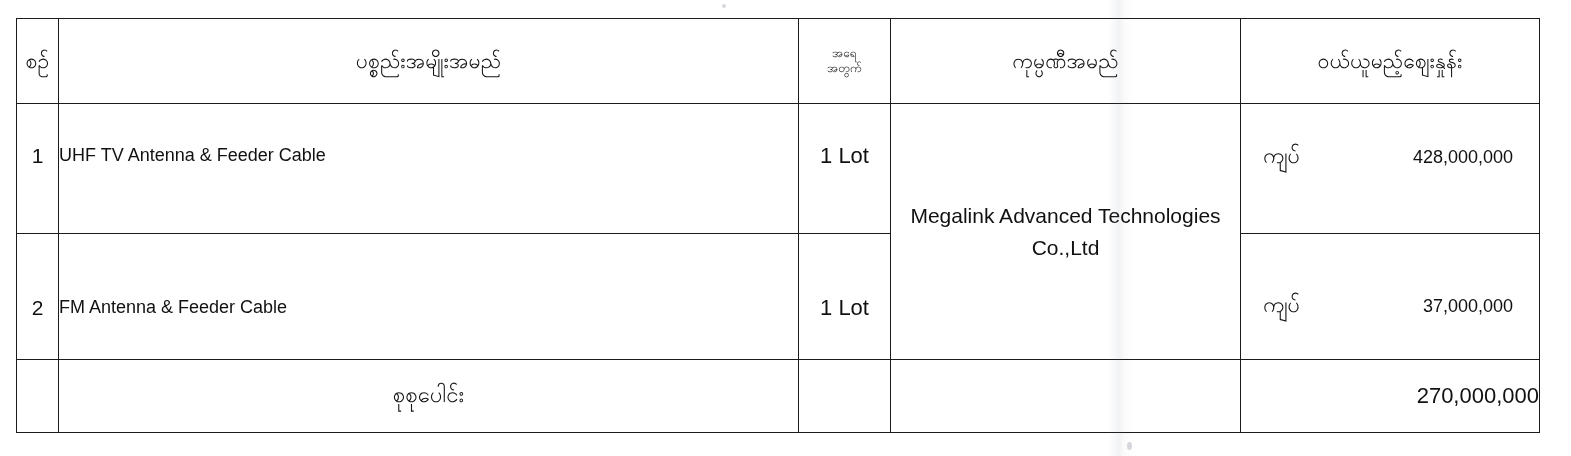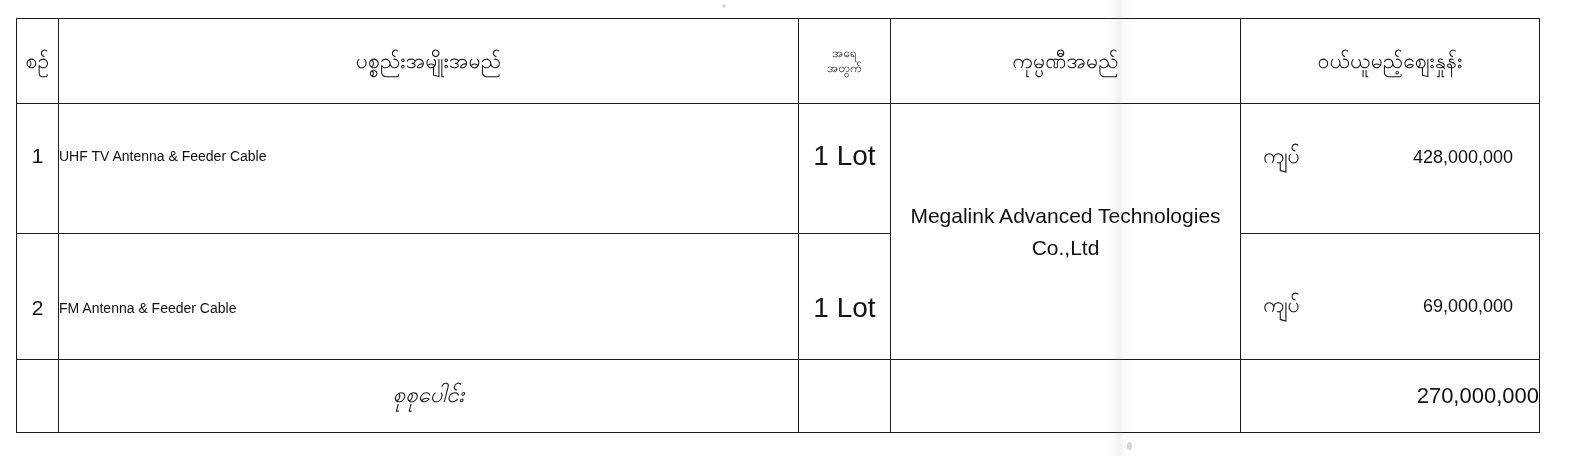--- a/index.html
+++ b/index.html
@@ -85,26 +85,26 @@
 
   .cell-no {
     text-align: center;
     font-size: 21px;
     padding-bottom: 14px;
     vertical-align: middle;
   }
   .cell-desc {
     text-align: left;
     padding-left: 10px;
-    font-size: 14px;
+    font-size: 18px;
     vertical-align: middle;
   }
   .cell-qty {
     text-align: center;
-    font-size: 28px;
+    font-size: 22px;
     vertical-align: middle;
   }
   .cell-company {
     text-align: center;
     font-size: 21px;
     line-height: 1.5;
     vertical-align: middle;
     padding: 0 8px;
   }
   .cell-price {
@@ -129,21 +129,20 @@
   .row2 .cell-desc, .row2 .cell-no, .row2 .cell-qty {
     padding-top: 22px;
   }
   .row2 .price-inner { padding-top: 20px; }
 
   
   .total-row td { height: 72px; }
   .cell-total-label {
     text-align: center;
     font-size: 22px;
-    font-style: italic;
   }
   .cell-total-amount {
     text-align: right;
     padding-right: 26px;
     font-size: 22px;
   }
   .blank-cell { }
 </style>
 </head>
 <body>
@@ -186,21 +185,21 @@
         </td>
       </tr>
 
       <tr class="body-row row2">
         <td class="cell-no">2</td>
         <td class="cell-desc">FM Antenna &amp; Feeder Cable</td>
         <td class="cell-qty">1 Lot</td>
         <td class="cell-price">
           <div class="price-inner">
             <span class="kyat mm">ကျပ်</span>
-            <span class="amount">69,000,000</span>
+            <span class="amount">37,000,000</span>
           </div>
         </td>
       </tr>
 
       <tr class="total-row">
         <td class="blank-cell"></td>
         <td class="cell-total-label mm">စုစုပေါင်း</td>
         <td class="blank-cell"></td>
         <td class="blank-cell"></td>
         <td class="cell-total-amount">270,000,000</td>

